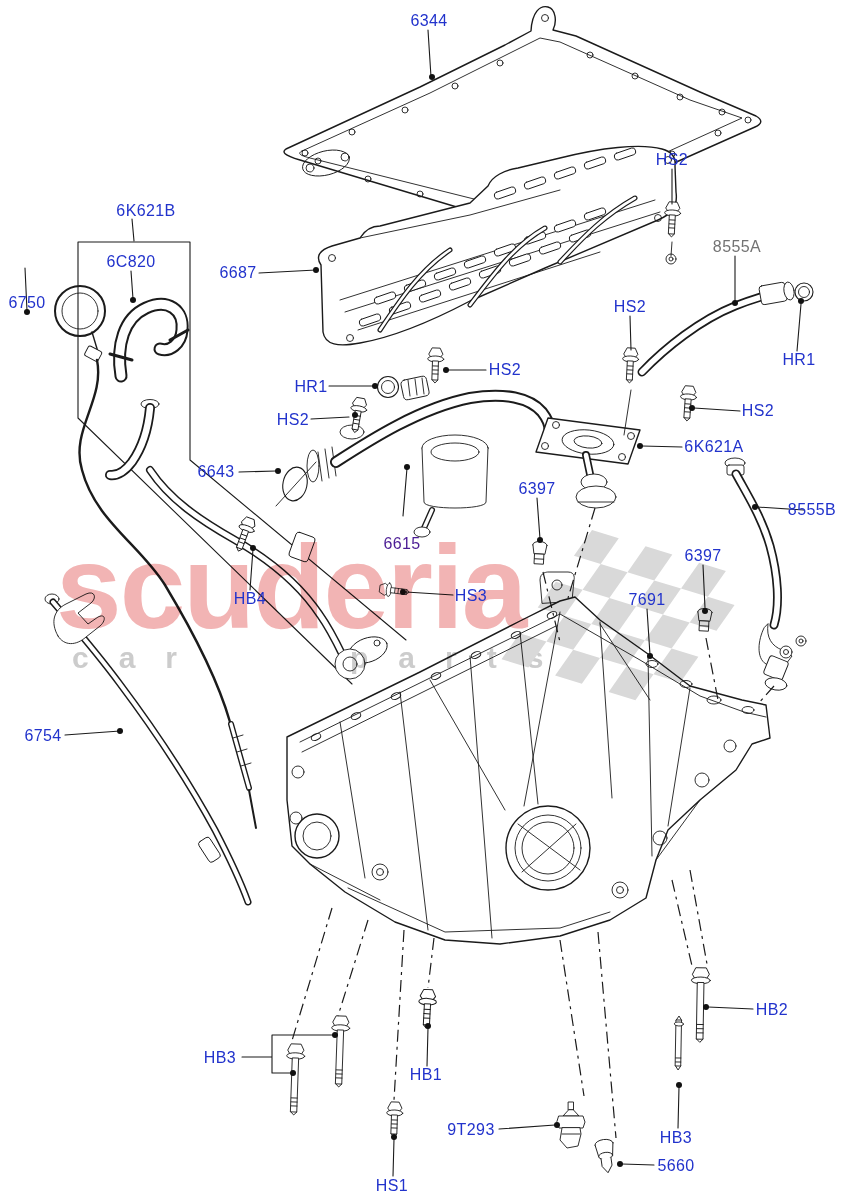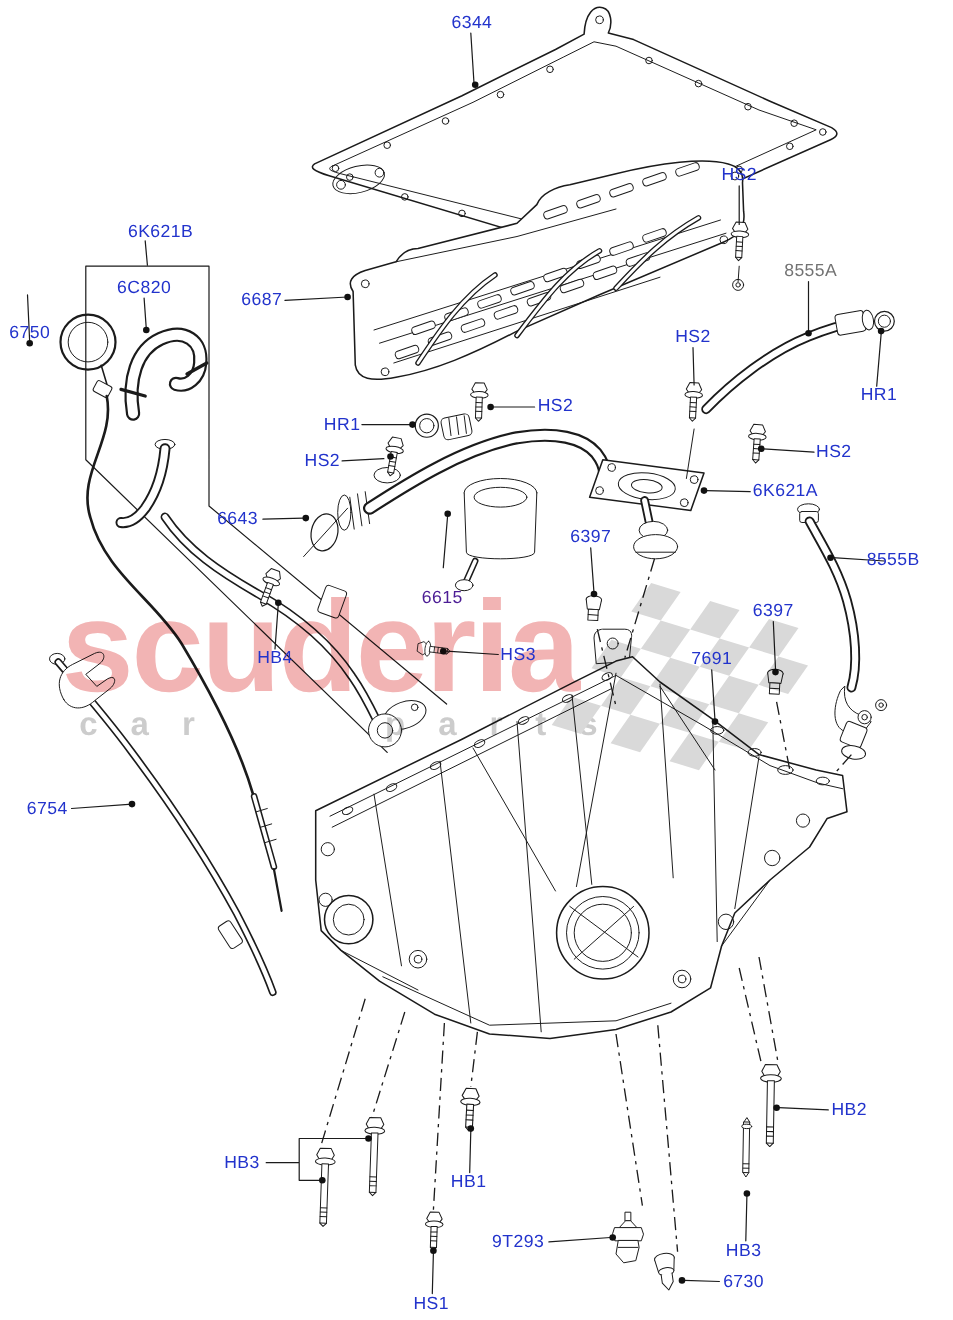--- a/index.html
+++ b/index.html
@@ -404,16 +404,16 @@
       <span class="plabel" style="left: 250px; top: 599px; color: rgb(34, 51, 204);">HB4</span>
       <span class="plabel" style="left: 471px; top: 596px; color: rgb(34, 51, 204);">HS3</span>
       <span class="plabel" style="left: 647px; top: 600px; color: rgb(34, 51, 204);">7691</span>
       <span class="plabel" style="left: 43px; top: 736px; color: rgb(34, 51, 204);">6754</span>
       <span class="plabel" style="left: 220px; top: 1058px; color: rgb(34, 51, 204);">HB3</span>
       <span class="plabel" style="left: 426px; top: 1075px; color: rgb(34, 51, 204);">HB1</span>
       <span class="plabel" style="left: 772px; top: 1010px; color: rgb(34, 51, 204);">HB2</span>
       <span class="plabel" style="left: 676px; top: 1138px; color: rgb(34, 51, 204);">HB3</span>
       <span class="plabel" style="left: 471px; top: 1130px; color: rgb(34, 51, 204);">9T293</span>
       <span class="plabel" style="left: 392px; top: 1186px; color: rgb(34, 51, 204);">HS1</span>
-      <span class="plabel" style="left: 676px; top: 1166px; color: rgb(34, 51, 204);">6730</span>
+      <span class="plabel" style="left: 676px; top: 1166px; color: rgb(34, 51, 204);">5660</span>
     </div>
 
 </div>
 
 </body></html>

